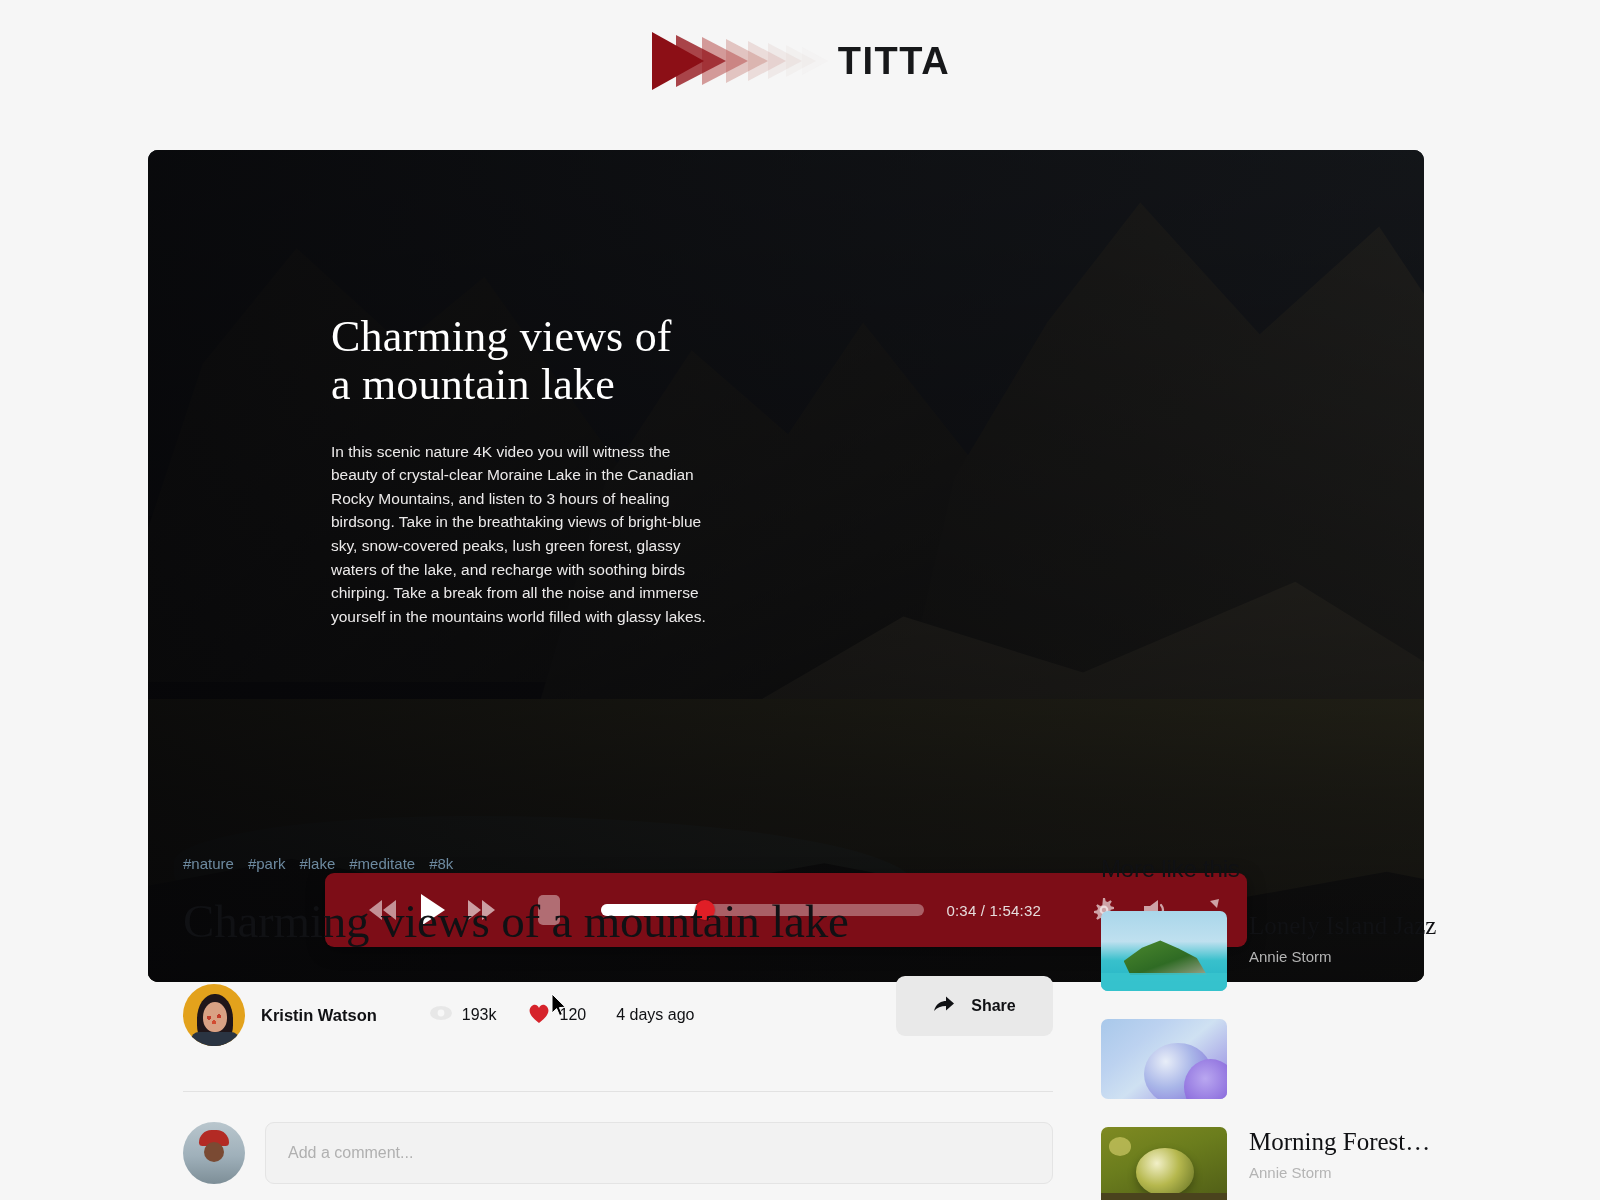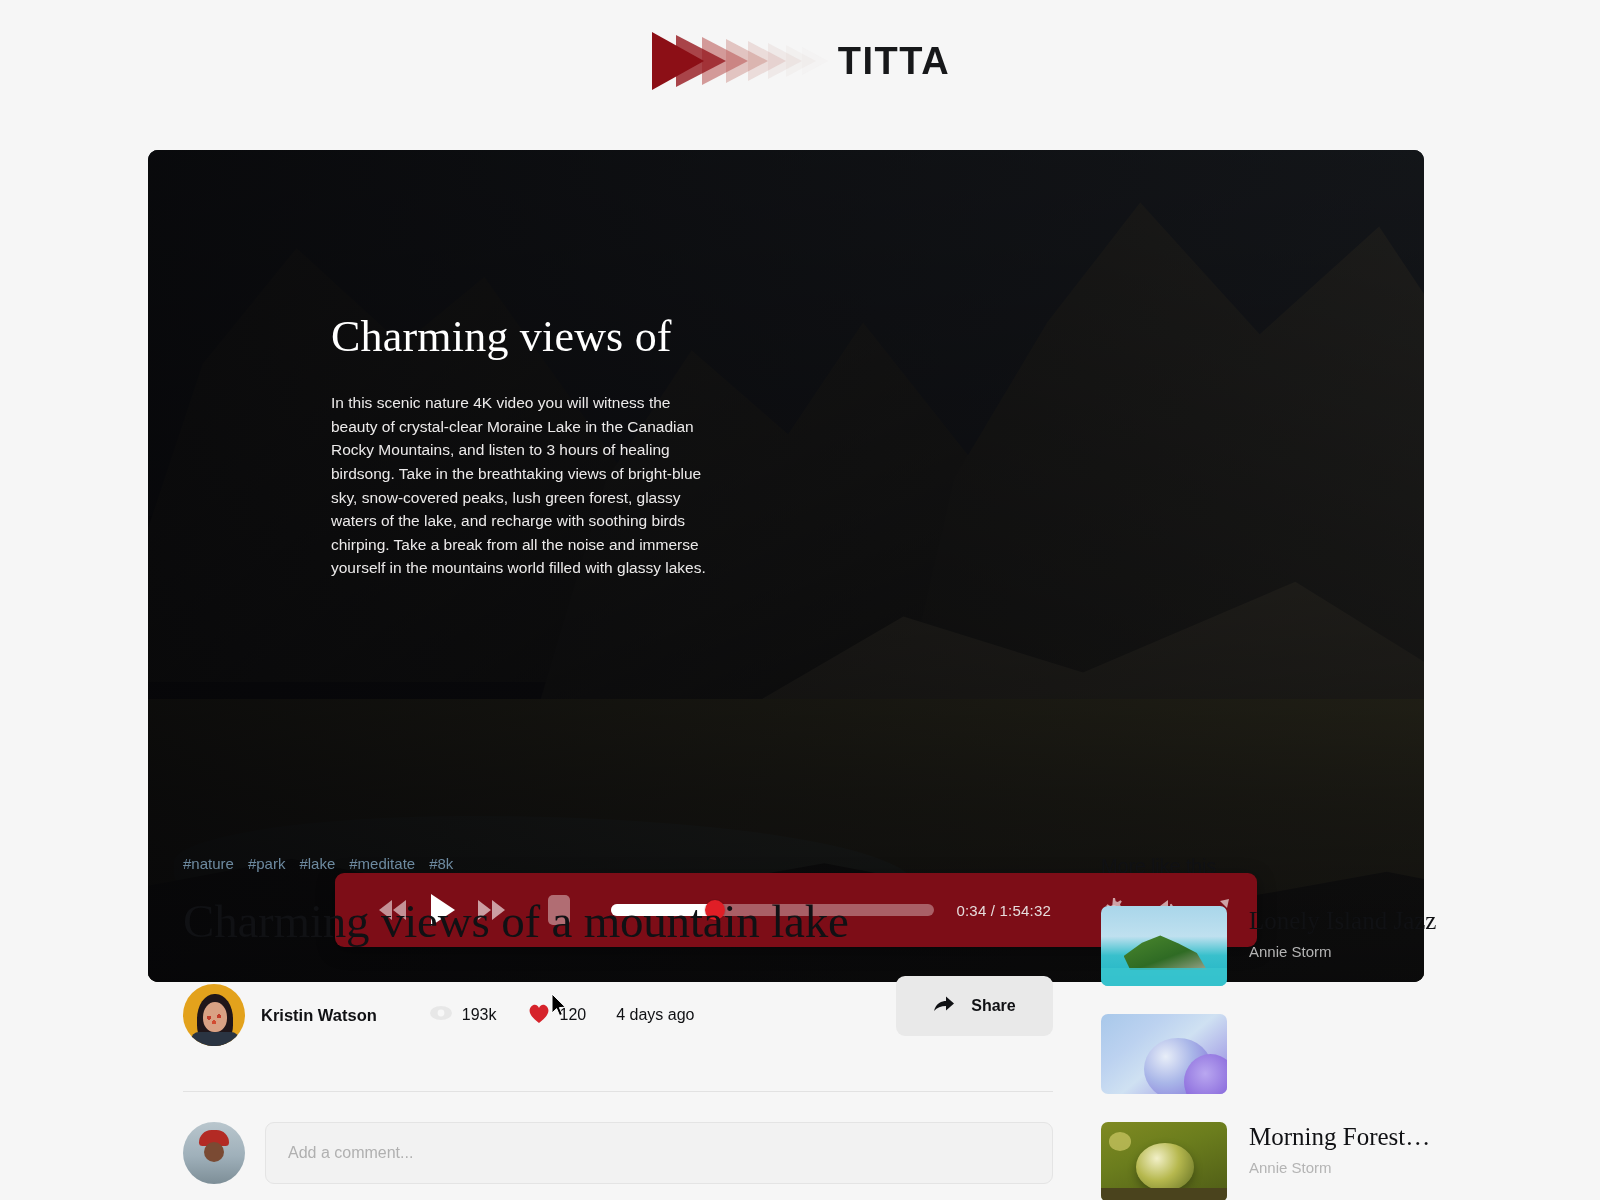--- a/index.html
+++ b/index.html
@@ -101,21 +101,21 @@
   }
   .hero-desc {
     margin-top: 30px;
     font-size: 15.5px; line-height: 1.52; color: #eceaea;
     font-family: "Liberation Sans", sans-serif;
     max-width: 385px;
   }
 
   
   .player {
-    position: absolute; left: 187px; bottom: 35px;
+    position: absolute; left: 177px; bottom: 35px;
     width: 922px; height: 74px;
     background: #7d0d17;
     border-radius: 9px;
     display: flex; align-items: center; padding: 4px 22px; gap: 0;
     box-shadow: 0 4px 18px rgba(0,0,0,0.35);
   }
   .ctrl { display:flex; align-items:center; justify-content:center; cursor:pointer; }
   .c-rew { width: 40px; height: 34px; margin-left: 16px; }
   .c-play { width: 46px; height: 38px; margin-left: 6px; }
   .c-ff  { width: 40px; height: 34px; margin-left: 6px; }
@@ -210,21 +210,21 @@
   .a2-face{ position:absolute; left:21px; top:20px; width:20px; height:20px; background:#7a4a33; border-radius:50%;}
   .comment-input {
     flex: 1; height: 62px; background: #f2f2f2; border: 1px solid #e4e4e4;
     border-radius: 9px; padding: 0 22px; font-size: 16px; color: #9b9b9b;
     font-family: "Liberation Sans", sans-serif; outline: none;
   }
   .comment-input::placeholder { color: #b0b0b0; }
 
   
   .rc-title {
-    font-size: 20px; color: #101114; font-weight: 400; letter-spacing: -.2px;
+    font-size: 24px; color: #101114; font-weight: 400; letter-spacing: -.2px;
     font-family: "Liberation Sans", sans-serif;
   }
   .rel-item { display: flex; align-items: flex-start; gap: 22px; margin-top: 28px; cursor: pointer; }
   .thumb { width: 126px; height: 80px; border-radius: 7px; flex: none; overflow: hidden; position: relative; }
   .t-island { background: linear-gradient(180deg,#a9d6ea 0%, #bfe0ef 38%, #38c0cc 62%, #1fb3c4 100%); }
   .t-island .isl {
     position:absolute; left: 18%; top: 34%; width: 66%; height: 46%;
     background: linear-gradient(160deg,#4d8a2e 0%, #2f6b24 60%, #9aa38c 100%);
     clip-path: polygon(8% 100%, 0% 62%, 22% 26%, 44% 6%, 66% 28%, 88% 54%, 100% 100%);
   }
@@ -290,20 +290,21 @@
       <div class="valley"></div>
       <div class="lake"></div>
       <div class="fore"></div>
     </div>
     <div class="hero-dim"></div>
     <div class="hero-dim2"></div>
 
     <div class="hero-content">
       <div class="hero-title">
         <div>Charming views of</div>
+        <div>a mountain lake</div>
       </div>
       <div class="hero-desc">In this scenic nature 4K video you will witness the beauty of crystal-clear Moraine Lake in the Canadian Rocky Mountains, and listen to 3 hours of healing birdsong. Take in the breathtaking views of bright-blue sky, snow-covered peaks, lush green forest, glassy waters of the lake, and recharge with soothing birds chirping. Take a break from all the noise and immerse yourself in the mountains world filled with glassy lakes.</div>
     </div>
 
     <div class="player">
       <div class="ctrl c-rew">
         <svg width="34" height="24" viewBox="0 0 34 24" aria-hidden="true">
           <path d="M16,2 L16,22 L3,12 Z" fill="rgba(255,255,255,0.55)"></path>
           <path d="M30,2 L30,22 L17,12 Z" fill="rgba(255,255,255,0.55)"></path>
         </svg>

